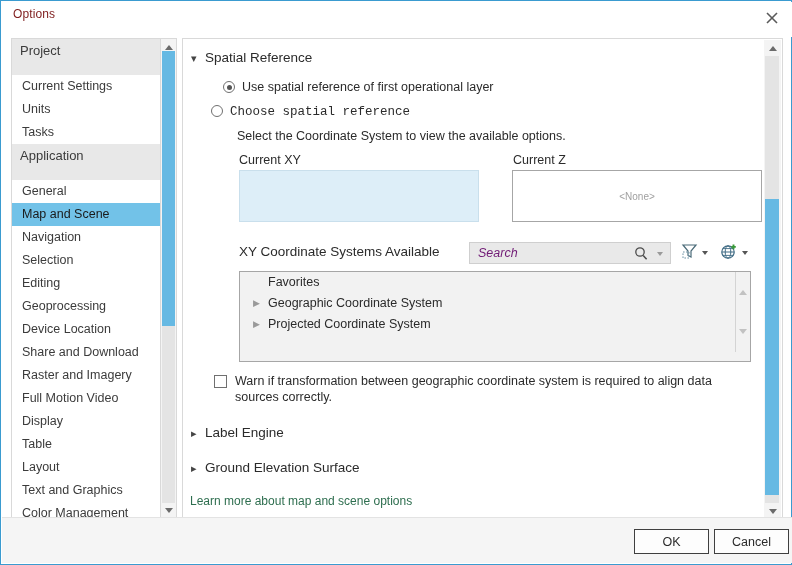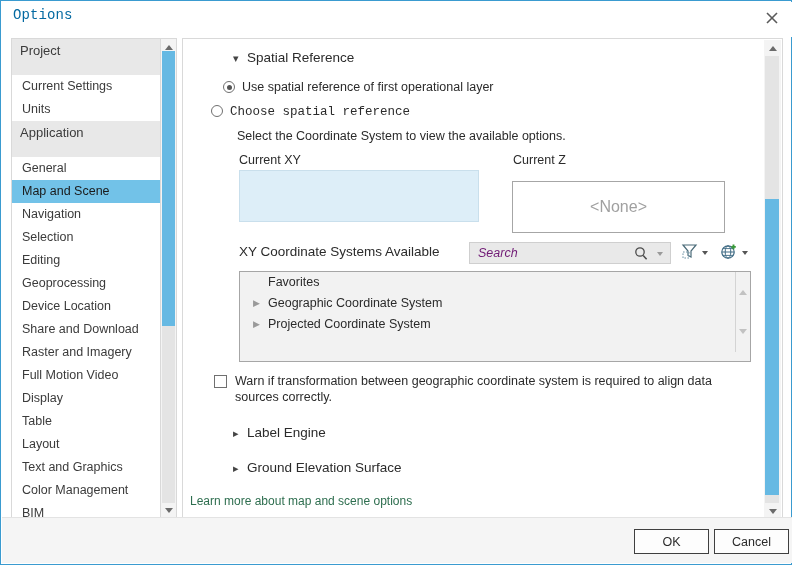--- a/index.html
+++ b/index.html
@@ -29,24 +29,24 @@
   
   #titlebar {
     position: absolute;
     left: 1px; top: 1px;
     width: 790px; height: 35px;
     background: #ffffff;
   }
   #title-text {
     position: absolute;
     left: 11px; top: 5px;
-    font-size: 14px;
-    color: #0369a1;
+    font-size: 12px;
+    color: #7f1d1d;
     letter-spacing: 0.1px;
-    font-family: Liberation Mono, monospace;
+    font-family: Liberation Sans, sans-serif;
   }
   #close-button {
     position: absolute;
     right: 4px; top: 3px;
     width: 32px; height: 26px;
     cursor: default;
   }
   #close-button svg { display:block; margin: 7px auto 0 auto; }
 
   
@@ -159,21 +159,20 @@
     position: absolute;
     left: 0; top: 0;
     width: 583px; height: 479px;
   }
   .section-header {
     position: absolute;
     font-size: 13.5px;
     color: #2b2b2b;
     cursor: default;
     white-space: nowrap;
-    margin-left: 42px;
   }
   .chev {
     display: inline-block;
     width: 14px;
     color: #444;
     font-size: 11px;
     vertical-align: middle;
   }
 
   .radio-row {
@@ -219,30 +218,30 @@
   #current-xy-box {
     position: absolute;
     left: 56px; top: 131px;
     width: 240px; height: 52px;
     background: #ddeef8;
     border: 1px solid #c9dfec;
     box-sizing: border-box;
   }
   #current-z-box {
     position: absolute;
-    left: 329px; top: 142px;
-    width: 213px; height: 52px;
+    left: 329px; top: 131px;
+    width: 250px; height: 52px;
     background: #ffffff;
     border: 1px solid #a6a6a6;
     box-sizing: border-box;
     display: flex;
     align-items: center;
     justify-content: center;
     color: #a0a0a0;
-    font-size: 16px;
+    font-size: 10px;
   }
 
   
   #search-box {
     position: absolute;
     left: 286px; top: 203px;
     width: 202px; height: 22px;
     background: #e9e9e9;
     border: 1px solid #cfcfcf;
     box-sizing: border-box;
@@ -402,20 +401,21 @@
           <line x1="11" y1="1" x2="1" y2="11" stroke="#5a5a5a" stroke-width="1.6"></line>
         </svg>
       </span>
     </div>
   </div>
 
   <div id="sidebar">
     <div class="nav-group-header">Project</div>
     <div class="nav-item">Current Settings</div>
     <div class="nav-item">Units</div>
+    <div class="nav-item">Tasks</div>
 
     <div class="nav-group-header">Application</div>
     <div class="nav-item">General</div>
     <div class="nav-item selected">Map and Scene</div>
     <div class="nav-item">Navigation</div>
     <div class="nav-item">Selection</div>
     <div class="nav-item">Editing</div>
     <div class="nav-item">Geoprocessing</div>
     <div class="nav-item">Device Location</div>
     <div class="nav-item">Share and Download</div>

